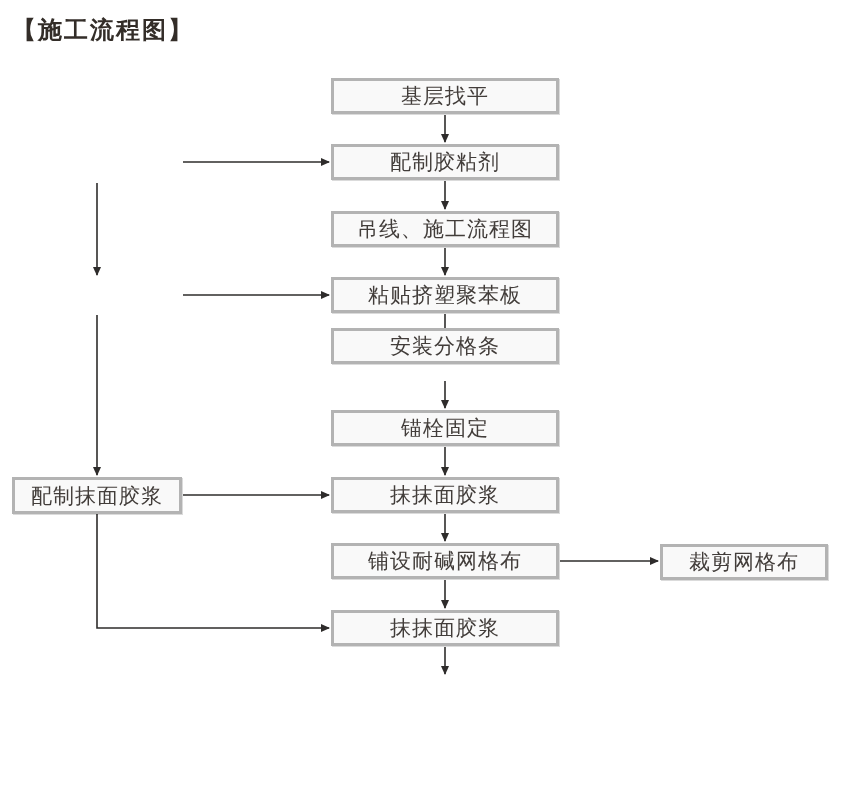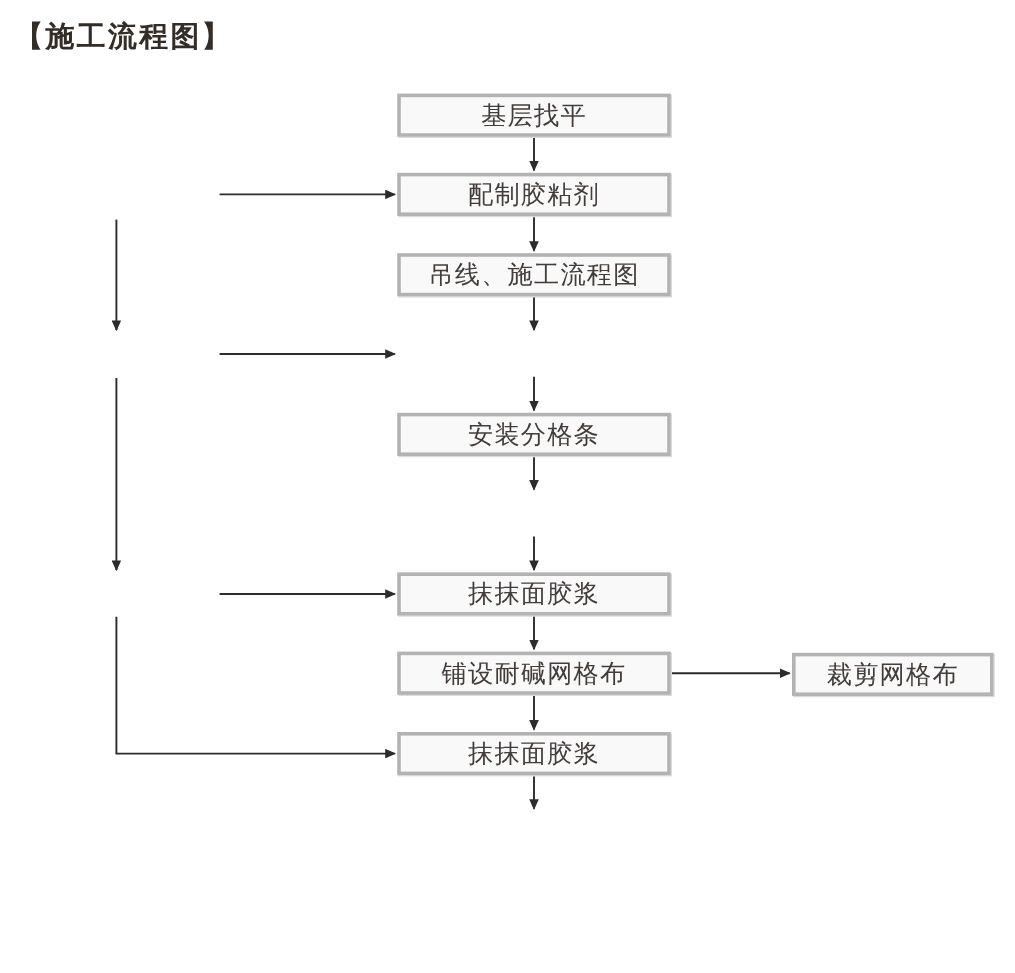--- a/index.html
+++ b/index.html
@@ -64,22 +64,25 @@
     <line x1="183" y1="495" x2="329" y2="495" marker-end="url(#ah)"></line>
 
     <polyline points="97,514 97,628 329,628" marker-end="url(#ah)"></polyline>
 
     <line x1="560" y1="561" x2="658" y2="561" marker-end="url(#ah)"></line>
   </svg>
 
   <div class="box cbox" style="top:78px">基层找平</div>
   <div class="box cbox" style="top:144px">配制胶粘剂</div>
   <div class="box cbox" style="top:211px">吊线、施工流程图</div>
-  <div class="box cbox" style="top:344px">安装分格条</div>
+  <div class="box cbox" style="top:277px">粘贴挤塑聚苯板</div>
+  <div class="box cbox" style="top:328px">安装分格条</div>
+  <div class="box cbox" style="top:410px">锚栓固定</div>
   <div class="box cbox" style="top:477px">抹抹面胶浆</div>
   <div class="box cbox" style="top:543px">铺设耐碱网格布</div>
   <div class="box cbox" style="top:610px">抹抹面胶浆</div>
   <div class="box cbox" style="top:743px">验收</div>
 
+  <div class="box lbox" style="top:477px">配制抹面胶浆</div>
 
   <div class="box rbox" style="top:544px">裁剪网格布</div>
 
 </div>
 
 </body></html>

